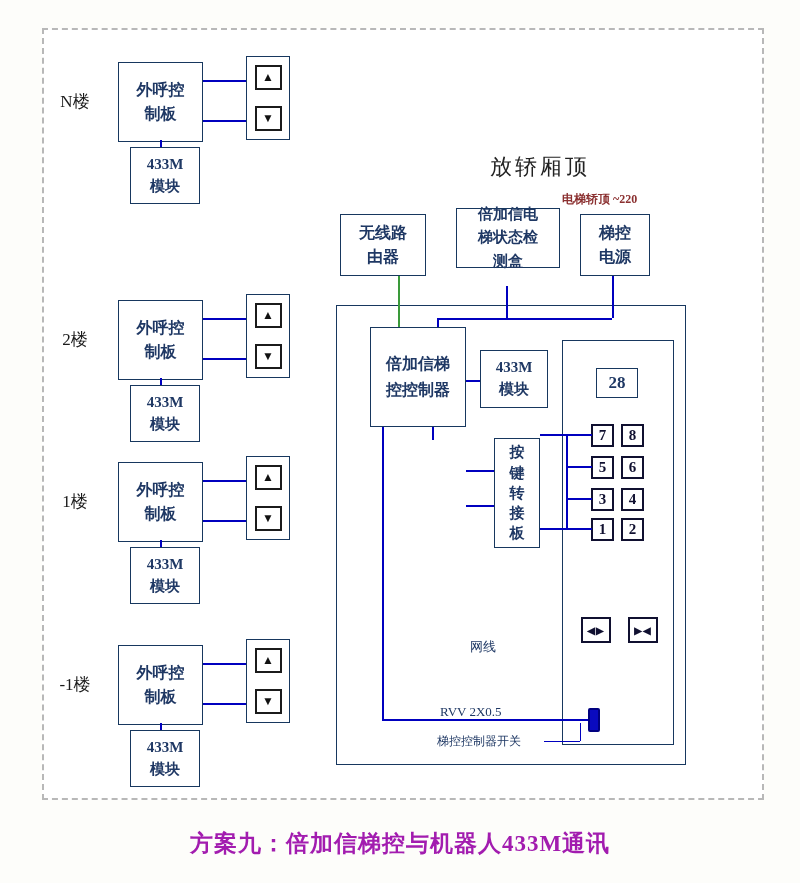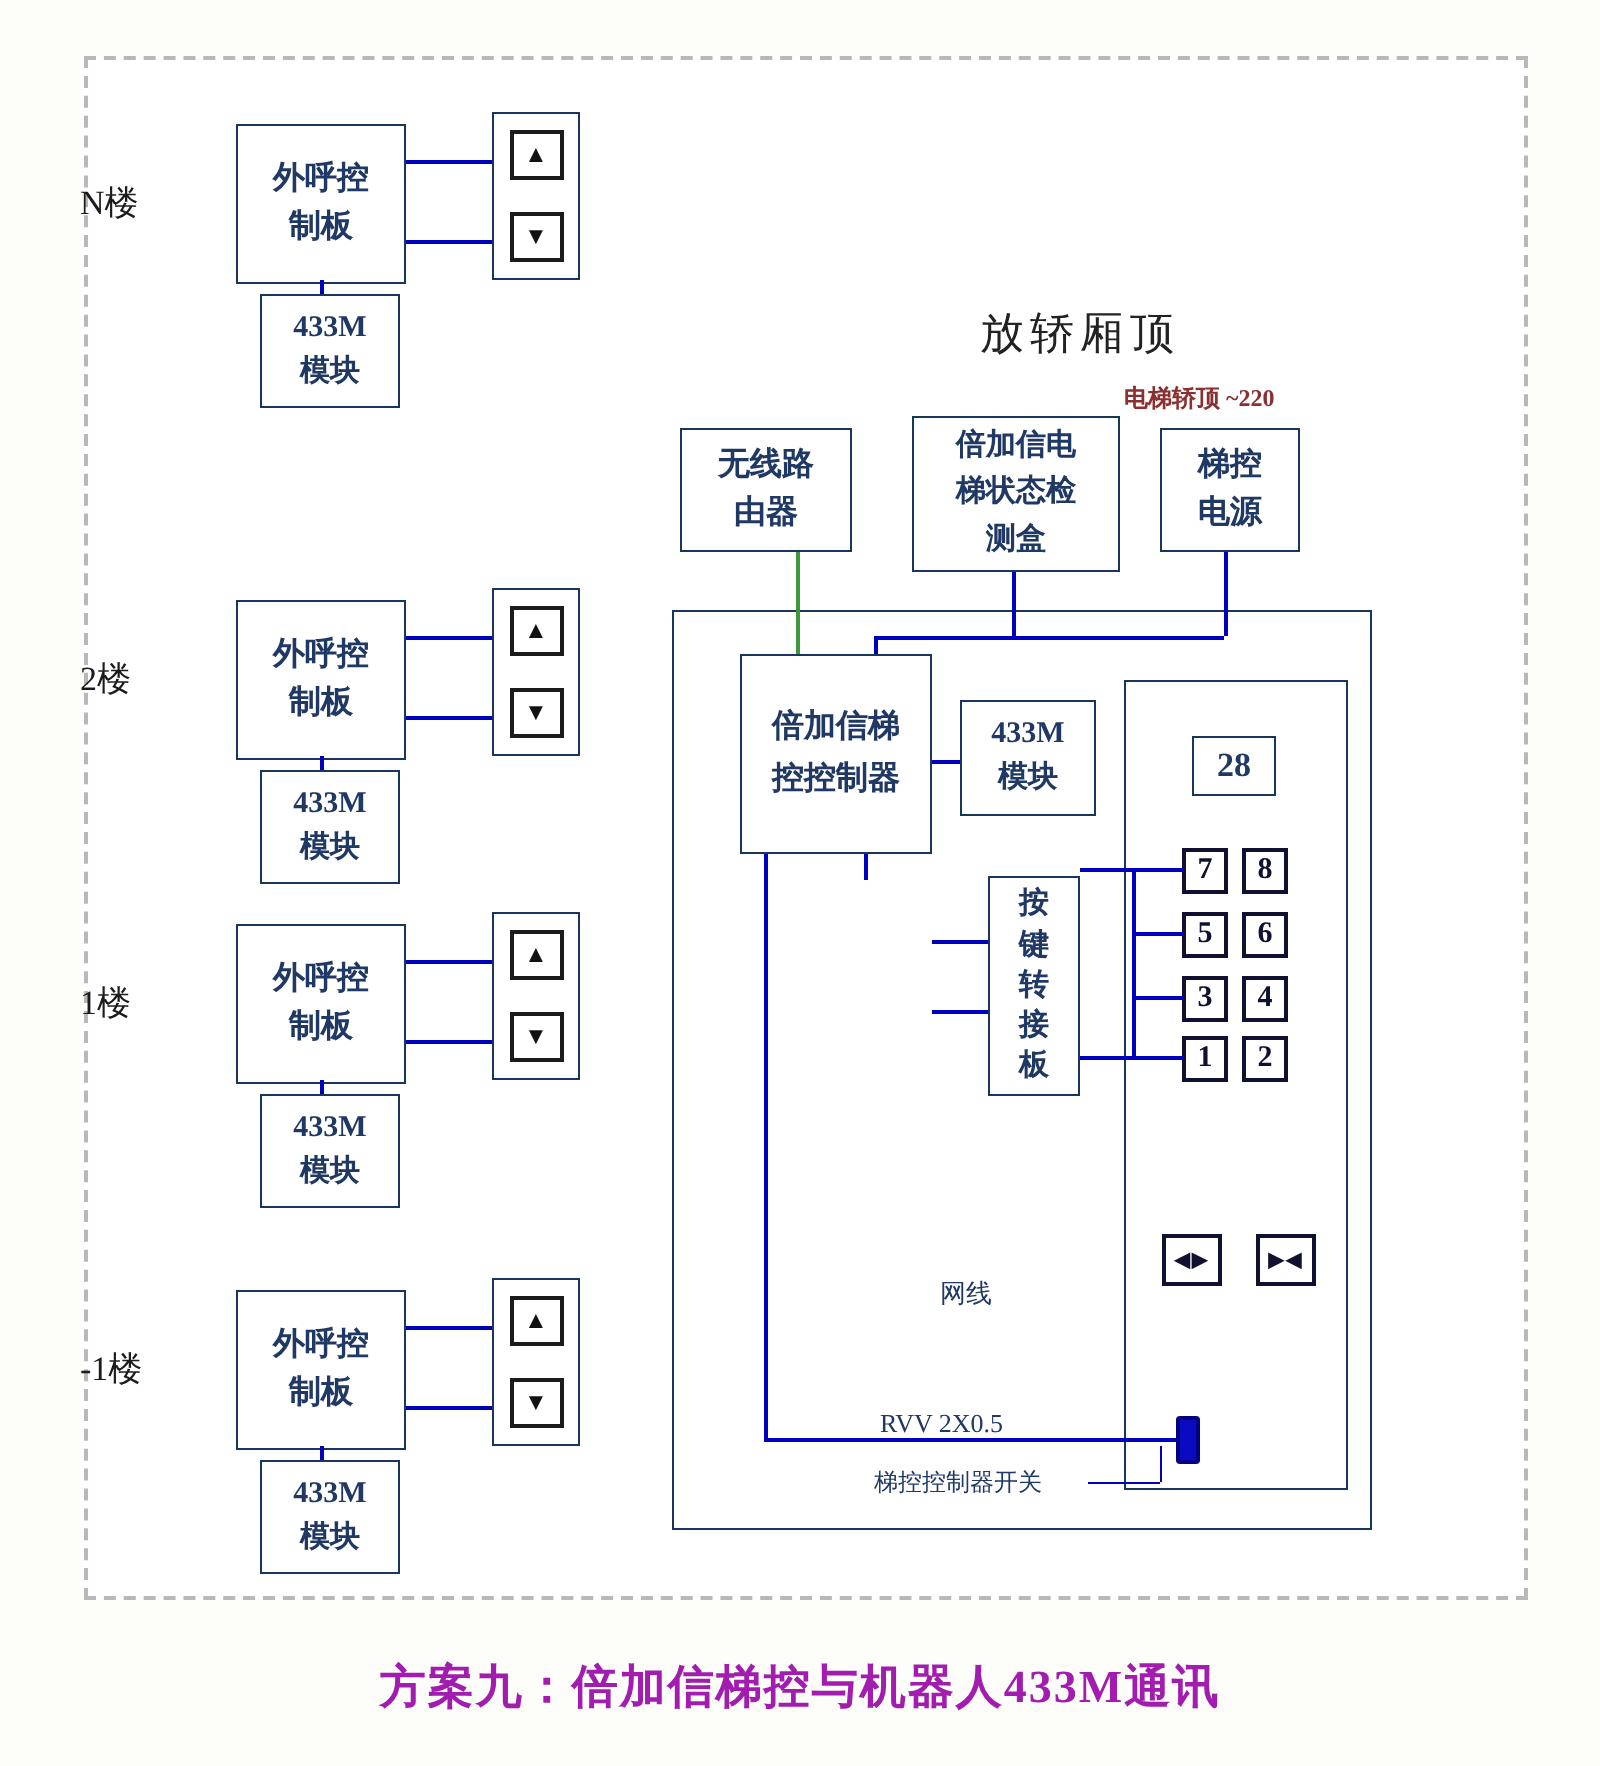--- a/index.html
+++ b/index.html
@@ -15,21 +15,21 @@
 
   .hl { position:absolute; border-top:2px solid var(--wire-blue,#0000bf); }
   .vl { position:absolute; border-left:2px solid var(--wire-blue,#0000bf); }
   .green { border-color:var(--wire-green,#3a9a3a); }
   .thin { border-width:1px; }
 
   .note { position:absolute; color:var(--text,#1f3864); white-space:nowrap; }
 
   
   .floor-group { position:absolute; left:40px; width:260px; height:152px; }
-  .floor-label { position:absolute; left:0; top:34px; width:70px; text-align:left;
+  .floor-label { position:absolute; left:0; top:34px; width:70px; text-align:center;
                  font-size:17px; color:#1b1b1b; }
   .fg-board { left:78px; top:6px; width:85px; height:80px; font-size:16px; line-height:1.5; }
   .fg-module { left:90px; top:91px; width:70px; height:57px; font-size:15px; line-height:1.45; }
   .abox { position:absolute; left:206px; top:0; width:44px; height:84px;
           border:1.5px solid var(--box-border,#17375e); background:#fff;
           display:flex; flex-direction:column; align-items:center; justify-content:space-between;
           padding:8px 0; }
   .akey { width:27px; height:25px; border:2px solid #1b1b1b; background:#fff;
           display:flex; align-items:center; justify-content:center; font-size:12px; color:#111; }
 
@@ -130,21 +130,21 @@
     <div class="vl" style="left:120px;top:84px;height:7px"></div>
     <div class="box fg-module">433M
 模块</div>
   </div>
 
   <div class="scene">放轿厢顶</div>
   <div class="pnote">电梯轿顶 ~220</div>
 
   <div class="box" style="left:340px;top:214px;width:86px;height:62px;font-size:16px;line-height:1.5">无线路
 由器</div>
-  <div class="box" style="left:456px;top:208px;width:104px;height:78px;font-size:15px;line-height:1.55">倍加信电
+  <div class="box" style="left:456px;top:208px;width:104px;height:60px;font-size:15px;line-height:1.55">倍加信电
 梯状态检
 测盒</div>
   <div class="box" style="left:580px;top:214px;width:70px;height:62px;font-size:16px;line-height:1.5">梯控
 电源</div>
 
   <div class="frame" style="left:336px;top:305px;width:350px;height:460px"></div>
   <div class="frame" style="left:562px;top:340px;width:112px;height:405px"></div>
 
   <div class="box" style="left:370px;top:327px;width:96px;height:100px;font-size:16px;line-height:1.6">倍加信梯
 控控制器</div>

